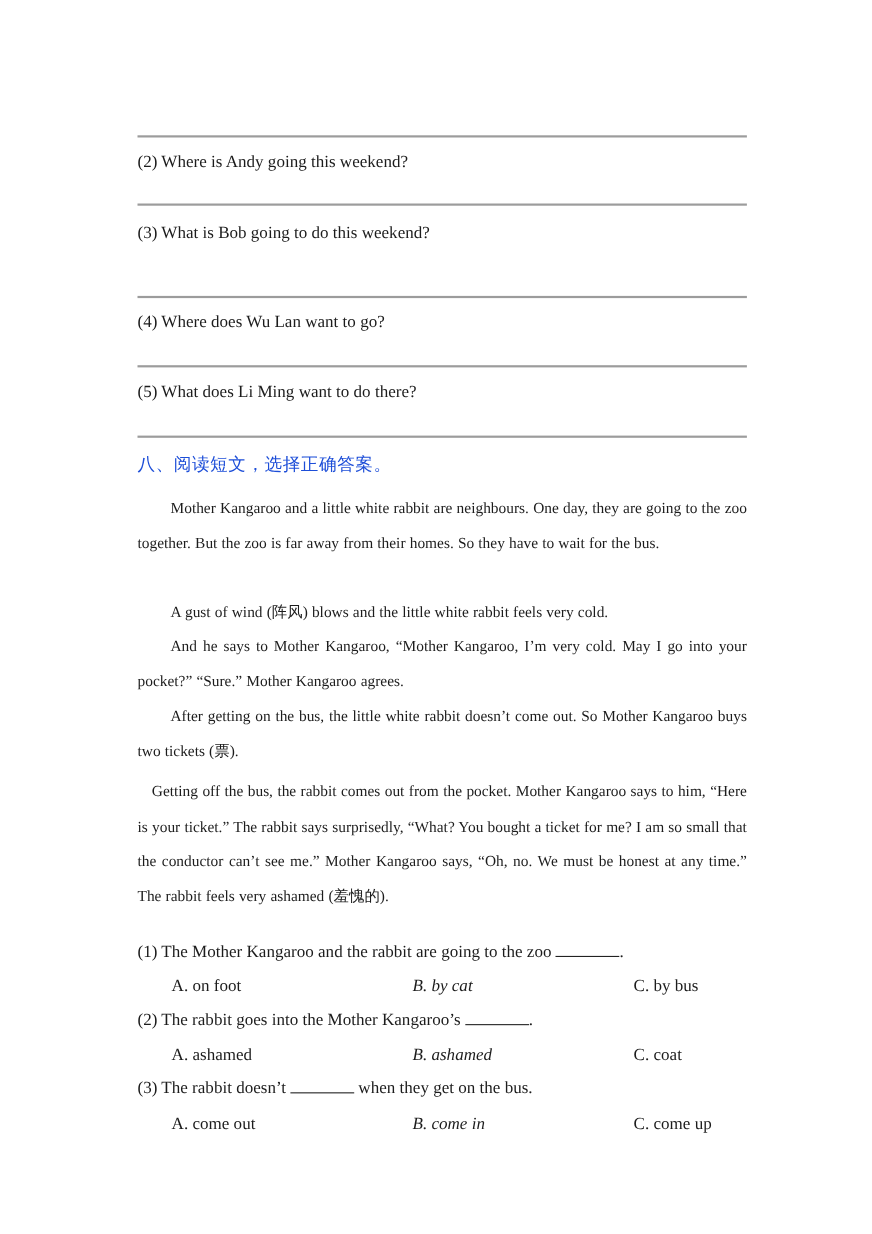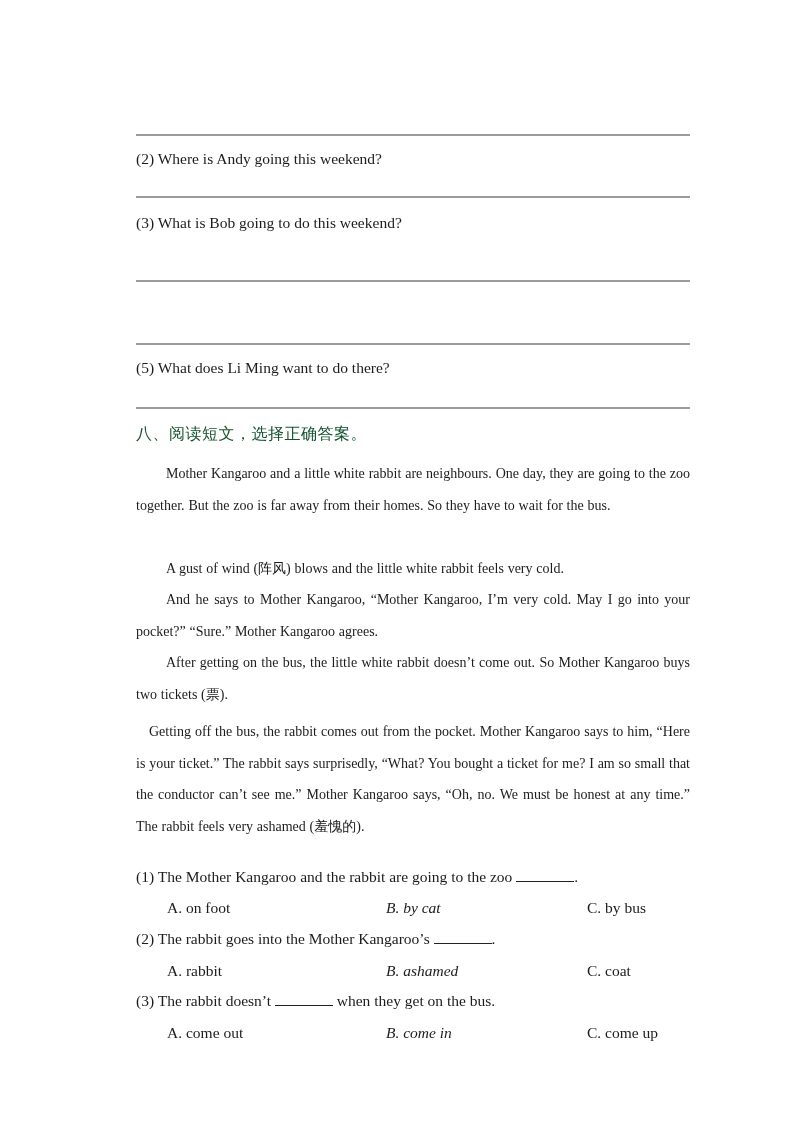--- a/index.html
+++ b/index.html
@@ -16,45 +16,45 @@
     position: absolute;
     left: 120px;
     top: 0;
     width: 554px;
     height: 1122px;
   }
   .content > * {
     position: absolute;
     left: 0;
     width: 100%;
-    margin: 16px;
+    margin: 5px;
     padding: 0;
   }
   .txt {
     font-size: 15.5px;
     line-height: 32px;
     white-space: nowrap;
   }
   .para {
     font-size: 14px;
     line-height: 31.7px;
     text-align: justify;
     word-spacing: 0.02em;
   }
   .indent2 { text-indent: 30px; }
   .indent1 { text-indent: 13px; }
   .ans-line {
     height: 2px;
     background: #9c9c9c;
   }
   .heading {
-    font-family: Liberation Sans, sans-serif;
+    font-family: Liberation Mono, monospace;
     font-size: 16px;
     line-height: 32px;
-    color: #14532d;
+    color: #1d4ed8;
     letter-spacing: 0.5px;
     white-space: nowrap;
   }
   .opts { height: 32px; text-align: center; }
   .opt {
     position: absolute;
     top: 0;
     font-size: 15.5px;
     line-height: 32px;
     white-space: nowrap;
@@ -75,20 +75,21 @@
 <div class="page">
   <div class="content">
 
     <div class="ans-line" style="top:118px"></div>
     <div class="txt" style="top:127px">(2) Where is Andy going this weekend?</div>
 
     <div class="ans-line" style="top:180px"></div>
     <div class="txt" style="top:191px">(3) What is Bob going to do this weekend?</div>
 
     <div class="ans-line" style="top:264px"></div>
+    <div class="txt" style="top:272px">(4) Where does Wu Lan want to go?</div>
 
     <div class="ans-line" style="top:327px"></div>
     <div class="txt" style="top:336px">(5) What does Li Ming want to do there?</div>
 
     <div class="ans-line" style="top:391px"></div>
 
     <div class="heading" style="top:402px">八、阅读短文，选择正确答案。</div>
 
     <p class="para indent2" style="top:442px">Mother Kangaroo and a little white rabbit are neighbours. One day, they are going to the zoo together. But the zoo is far away from their homes. So they have to wait for the bus.</p>
     <p class="para indent2" style="top:537px">A gust of wind (阵风) blows and the little white rabbit feels very cold.</p>
@@ -98,21 +99,21 @@
 
     <div class="txt" style="top:845px"><span>(1) The Mother Kangaroo and the rabbit are going to the zoo </span><span class="blank"></span><span>.</span></div>
     <div class="opts" style="top:876px">
       <span class="opt opt-a">A. on foot</span>
       <span class="opt opt-b">B. by cat</span>
       <span class="opt opt-c">C. by bus</span>
     </div>
 
     <div class="txt" style="top:907px"><span>(2) The rabbit goes into the Mother Kangaroo’s </span><span class="blank"></span><span>.</span></div>
     <div class="opts" style="top:939px">
-      <span class="opt opt-a">A. rabbit</span>
+      <span class="opt opt-a">A. ashamed</span>
       <span class="opt opt-b">B. ashamed</span>
       <span class="opt opt-c">C. coat</span>
     </div>
 
     <div class="txt" style="top:969px"><span>(3) The rabbit doesn’t </span><span class="blank"></span><span> when they get on the bus.</span></div>
     <div class="opts" style="top:1001px">
       <span class="opt opt-a">A. come out</span>
       <span class="opt opt-b">B. come in</span>
       <span class="opt opt-c">C. come up</span>
     </div>

